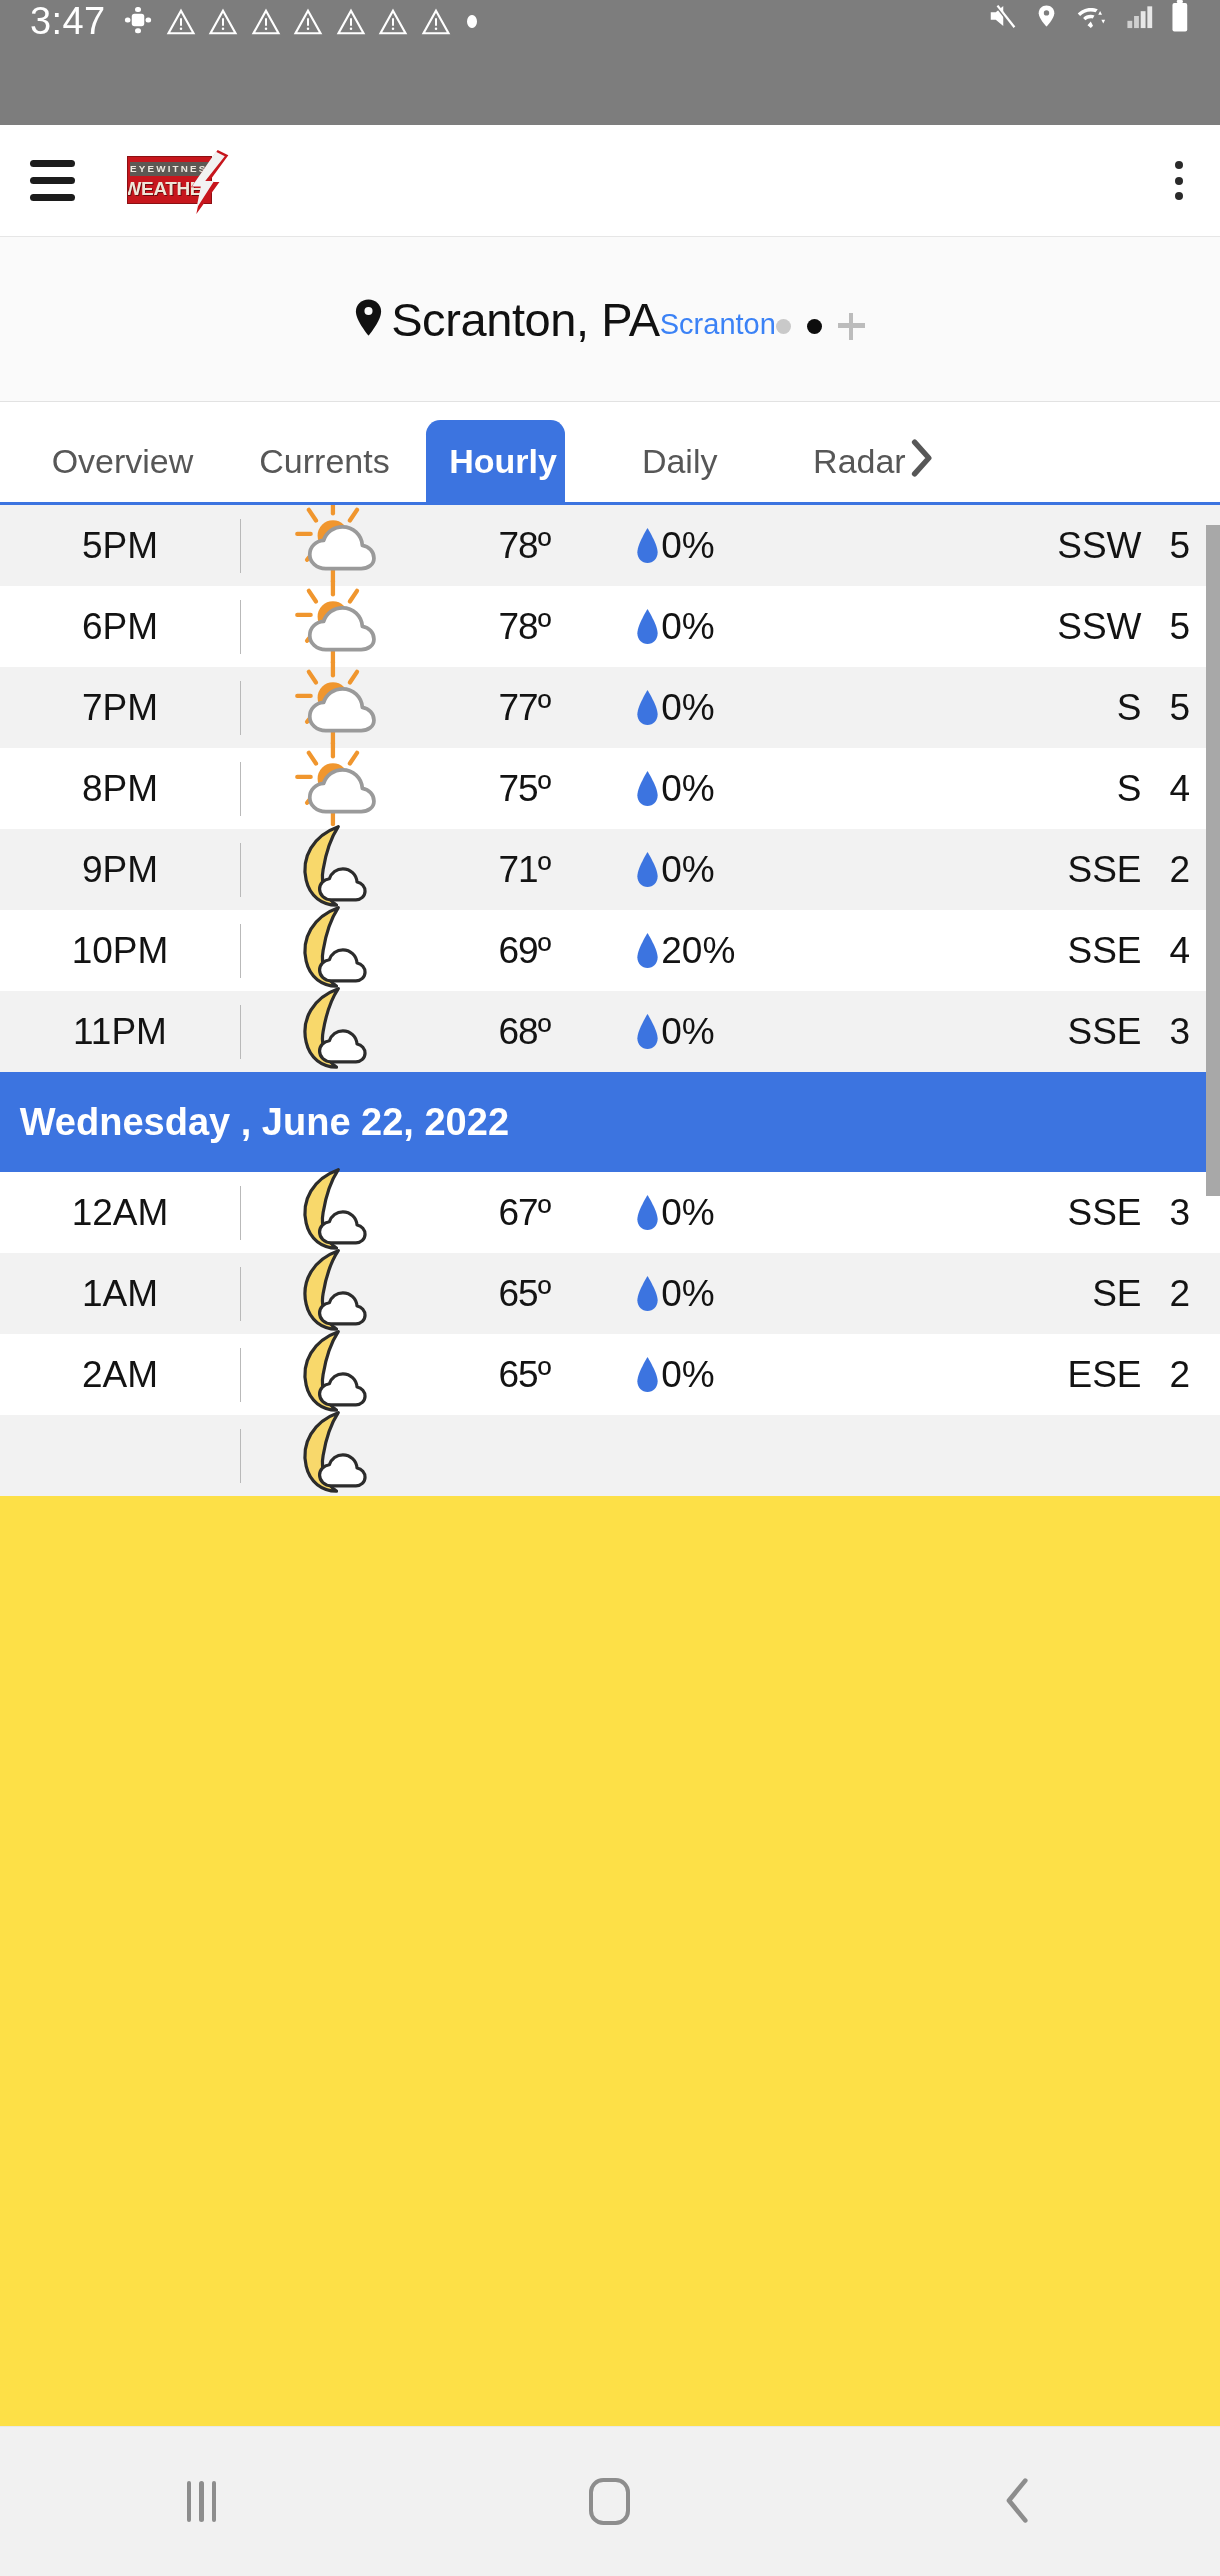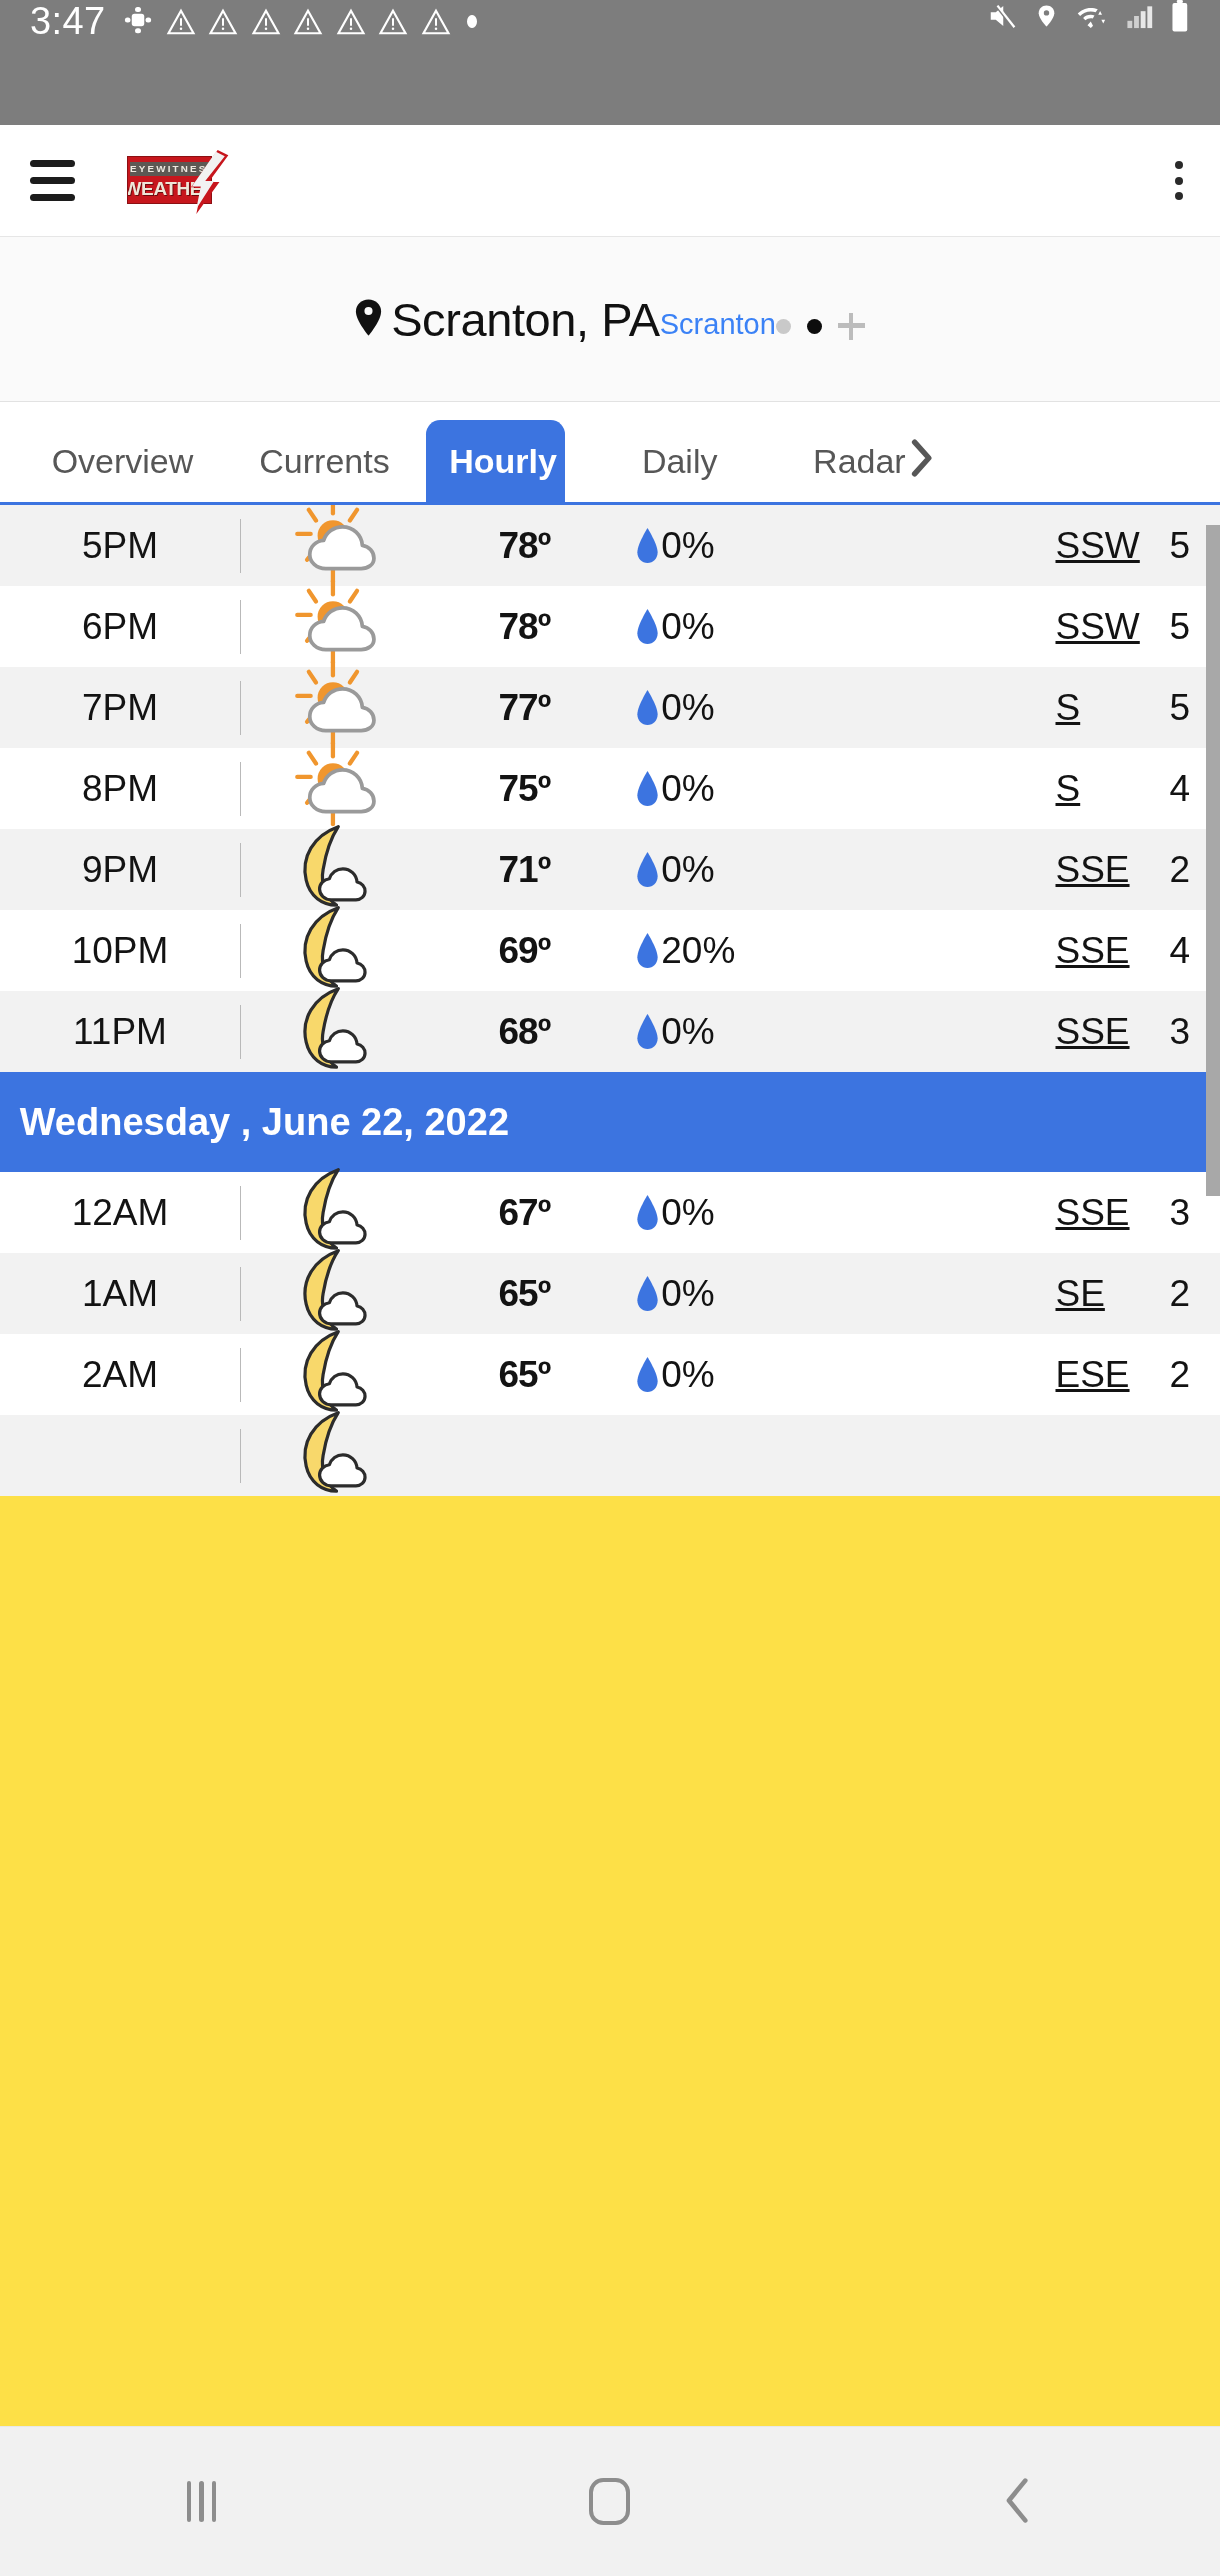--- a/index.html
+++ b/index.html
@@ -102,25 +102,25 @@
   .listwrap { flex: 1 1 auto; position: relative; overflow: hidden; background: #fde047; }
   .hrow {
     height: 81px; display: flex; align-items: center;
     font-size: 37px; color: #131313;
   }
   .hrow.alt { background: #f2f2f2; }
   .hrow.plain { background: #ffffff; }
   .c-time { width: 240px; text-align: center; flex: 0 0 240px; }
   .c-sep { width: 0.9px; height: 54px; background: #b9b9b9; flex: 0 0 0.9px; }
   .c-icon { width: 192px; flex: 0 0 192px; display: flex; align-items: center; justify-content: center; }
-  .c-temp { width: 183px; flex: 0 0 183px; text-align: center; font-weight: bold; letter-spacing: -0.9px;}
+  .c-temp { width: 183px; flex: 0 0 183px; text-align: center; font-weight: normal; letter-spacing: -0.9px;}
   .c-pop { width: 224px; flex: 0 0 224px; display: flex; align-items: center; justify-content: flex-start; padding-left: 19.7px;}
   .drop { width: 23px; height: 36px; flex: 0 0 23px; margin-right: 2.7px; }
   .c-wind { flex: 1 1 auto; text-align: right; padding-right: 30px; display: flex; justify-content: flex-end; gap: 21.5px;}
-  .w-dir { display: inline-block; min-width: 86px; text-align: left; text-decoration: underline;}
+  .w-dir { display: inline-block; min-width: 86px; text-align: right;}
   .w-spd { display: inline-block; width: 27px; text-align: right;}
   .daysep {
     height: 100px; background: #3c74e0; color: #ffffff;
     display: flex; align-items: center; padding-left: 19.7px;
     font-size: 38px; font-weight: bold;
   }
   .scrollbar {
     position: absolute; right: 0; top: 19.7px; width: 14.3px; height: 671px;
     background: #a8a8a8; border-radius: 0;
   }

